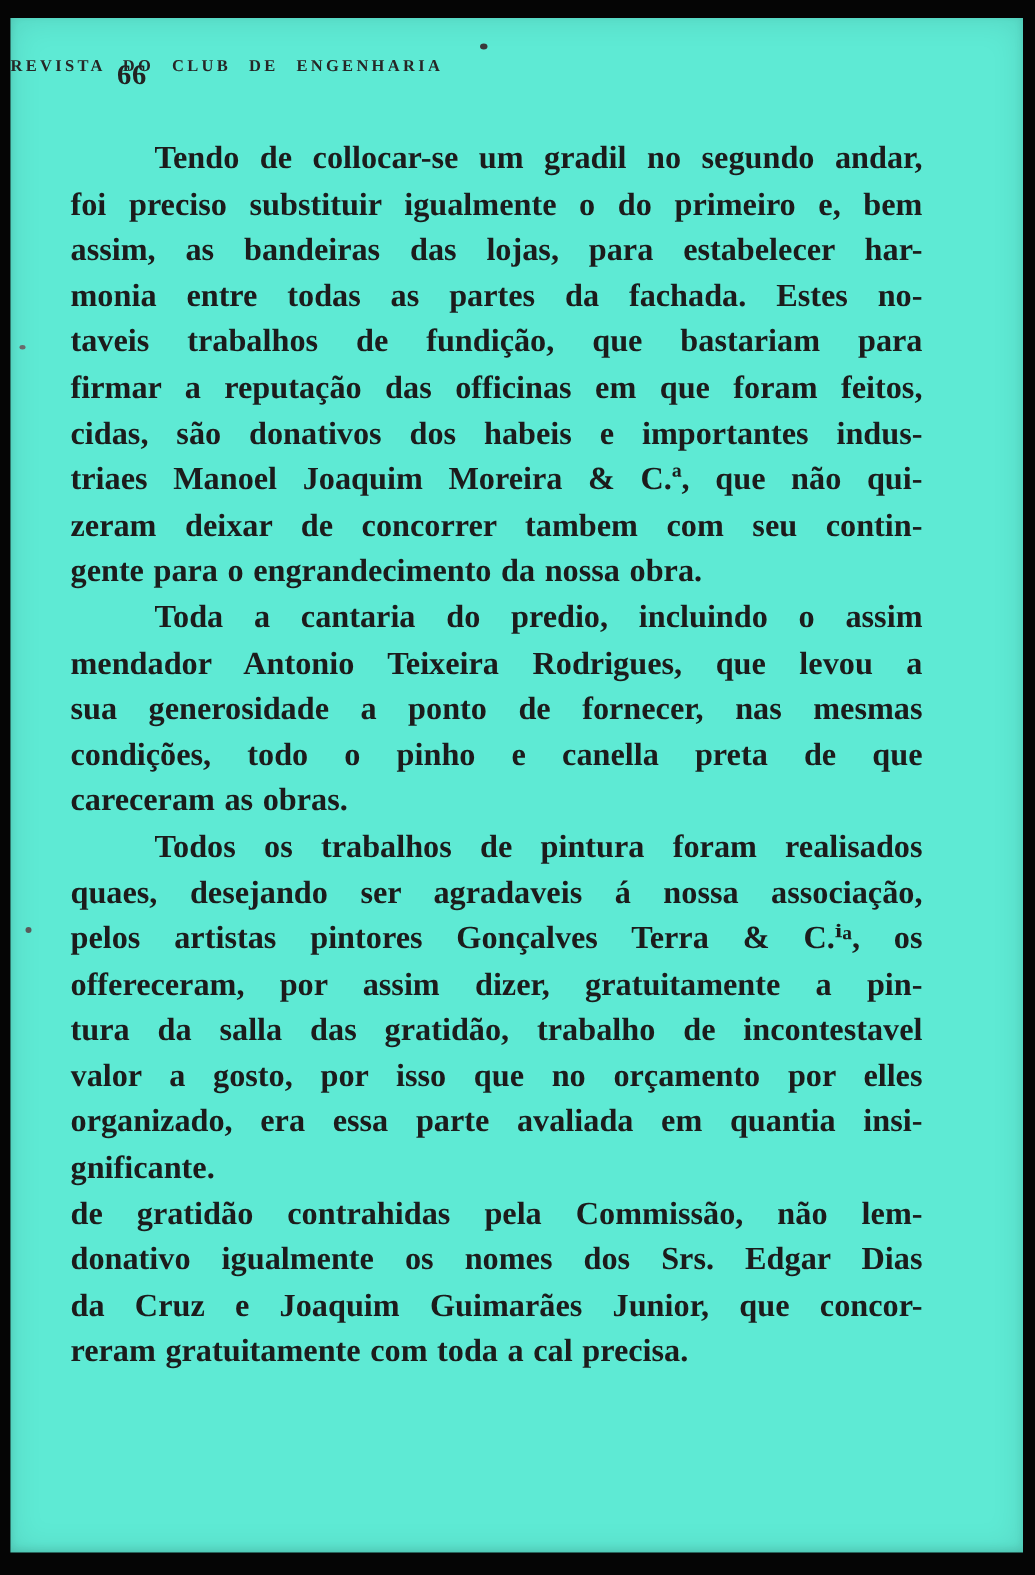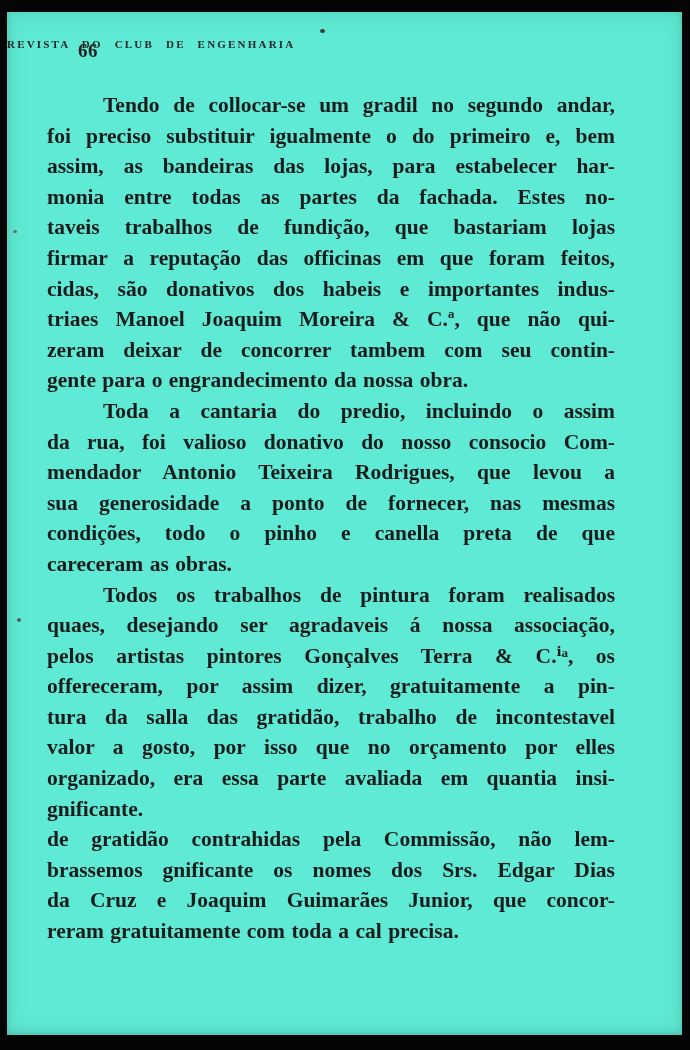--- a/index.html
+++ b/index.html
@@ -97,49 +97,48 @@
     <span class="header-title">REVISTA DO CLUB DE ENGENHARIA</span>
   </div>
 
   <div class="body-text">
 
     <div>
       <div class="line first">Tendo de collocar-se um gradil no segundo andar,</div>
       <div class="line">foi preciso substituir igualmente o do primeiro e, bem</div>
       <div class="line">assim, as bandeiras das lojas, para estabelecer har-</div>
       <div class="line">monia entre todas as partes da fachada. Estes no-</div>
-      <div class="line">taveis trabalhos de fundição, que bastariam lojas</div>
+      <div class="line">taveis trabalhos de fundição, que bastariam para</div>
       <div class="line">firmar a reputação das officinas em que foram feitos,</div>
       <div class="line">cidas, são donativos dos habeis e importantes indus-</div>
       <div class="line">triaes Manoel Joaquim Moreira &amp; C.ª, que não qui-</div>
       <div class="line">zeram deixar de concorrer tambem com seu contin-</div>
       <div class="line last">gente para o engrandecimento da nossa obra.</div>
     </div>
 
     <div>
       <div class="line first">Toda a cantaria do predio, incluindo o assim</div>
-      <div class="line">da rua, foi valioso donativo do nosso consocio Com-</div>
       <div class="line">mendador Antonio Teixeira Rodrigues, que levou a</div>
       <div class="line">sua generosidade a ponto de fornecer, nas mesmas</div>
       <div class="line">condições, todo o pinho e canella preta de que</div>
       <div class="line last">careceram as obras.</div>
     </div>
 
     <div>
       <div class="line first">Todos os trabalhos de pintura foram realisados</div>
       <div class="line">quaes, desejando ser agradaveis á nossa associação,</div>
       <div class="line">pelos artistas pintores Gonçalves Terra &amp; C.ⁱᵃ, os</div>
       <div class="line">offereceram, por assim dizer, gratuitamente a pin-</div>
       <div class="line">tura da salla das gratidão, trabalho de incontestavel</div>
       <div class="line">valor a gosto, por isso que no orçamento por elles</div>
       <div class="line">organizado, era essa parte avaliada em quantia insi-</div>
       <div class="line last">gnificante.</div>
     </div>
 
     <div>
       <div class="line">de gratidão contrahidas pela Commissão, não lem-</div>
-      <div class="line">brassemos gnificante os nomes dos Srs. Edgar Dias</div>
+      <div class="line">donativo igualmente os nomes dos Srs. Edgar Dias</div>
       <div class="line">da Cruz e Joaquim Guimarães Junior, que concor-</div>
       <div class="line last">reram gratuitamente com toda a cal precisa.</div>
     </div>
 
   </div>
 </div>
 
 </body></html>

